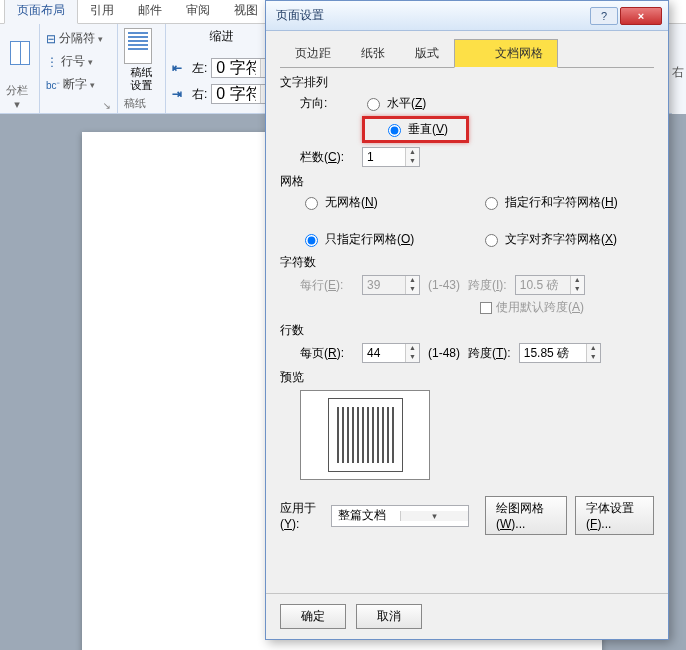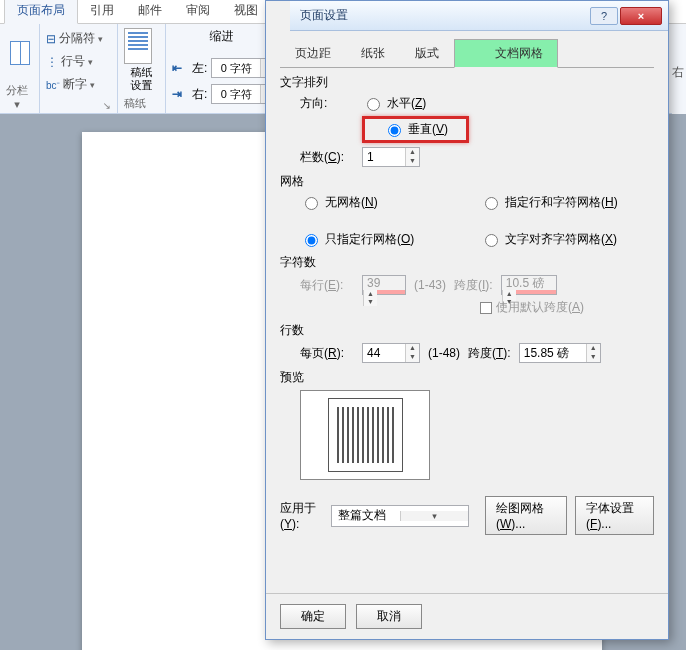--- a/index.html
+++ b/index.html
@@ -60,21 +60,21 @@
   .columns-icon div{flex:1;border-right:1px solid #5b8fd0;}
   .columns-icon div:last-child{border-right:none;}
   .small-row{display:flex;align-items:center;gap:3px;color:#444;padding:2px 0;}
   .small-row .tri{font-size:9px;color:#666;}
   .paper-icon{width:28px;height:36px;border:1px solid #aaa;background:#fff;display:flex;flex-direction:column;padding:3px;gap:2px;}
   .paper-icon i{display:block;height:2px;background:#5b8fd0;}
   .indent-group{display:flex;flex-direction:column;gap:6px;padding-top:4px;}
   .indent-row{display:flex;align-items:center;gap:4px;}
   .indent-row .arrow{width:16px;color:#2a64a8;font-weight:bold;}
   .spin-input{display:inline-flex;border:1px solid #abadb3;background:#fff;height:20px;}
-  .spin-input input{border:none;width:48px;padding:0 4px;font-size:11px;outline:none;text-align:center;}
+  .spin-input input{border:none;width:48px;padding:0 4px;font-size:16px;outline:none;text-align:center;}
   .spin-input .spins{display:flex;flex-direction:column;width:14px;border-left:1px solid #ccc;}
   .spin-input .spins span{flex:1;font-size:7px;text-align:center;line-height:8px;background:#f3f3f3;color:#555;cursor:pointer;}
   
   .doc-area {
     position: relative;
     background: #9da9b7;
     width: 100%;
     height: calc(100% - 114px);
   }
   .page {
@@ -104,44 +104,44 @@
     left:265px; top:0px;
     width:404px; height:640px;
     background:#f0f0f0;
     border:1px solid #6e92c7;
     box-shadow:3px 3px 10px rgba(0,0,0,0.3);
     display:flex;flex-direction:column;
   }
   .titlebar{
     height:30px;background:linear-gradient(#f7fbff,#d7e6f7);
     display:flex;align-items:center;justify-content:space-between;
-    padding:0 6px 0 10px;border-bottom:1px solid #a8bfde;margin-left:24px;
+    padding:0 6px 0 10px;border-bottom:1px solid #a8bfde;
   }
   .titlebar .ttl{color:#1f3b63;}
   .titlebar .ctrls{display:flex;gap:2px;}
   .winbtn{width:28px;height:18px;border:1px solid #8faed6;background:#e7eef8;border-radius:2px;display:flex;align-items:center;justify-content:center;font-size:11px;color:#2b4a74;}
   .winbtn.close{background:linear-gradient(#e97c7c,#c93030);color:#fff;border-color:#a82222;width:42px;font-weight:bold;}
   .dialog-body{padding:8px 14px;flex:1;overflow:hidden;}
   .tabs{display:flex;border-bottom:1px solid #aaa;margin-bottom:6px;}
   .tabs span{padding:5px 14px;border:1px solid transparent;color:#333;cursor:pointer;margin-bottom:-1px;}
-  .tabs span.active{border:1px solid #aaa;border-bottom:1px solid #f0f0f0;background:#86efac;padding-left:40px;}
+  .tabs span.active{border:1px solid #aaa;border-bottom:1px solid #f0f0f0;background:#fde047;padding-left:40px;}
   .section-title{margin:6px 0 4px 0;}
   .field-row{display:flex;align-items:center;gap:8px;margin:4px 0 4px 20px;}
   .field-row label.lab{min-width:54px;}
   .radio{display:inline-flex;align-items:flex-start;gap:4px;}
   .highlight-box{border:3px solid #d62828;padding:2px 18px;display:inline-flex;align-items:center;gap:4px;box-shadow:0 0 4px rgba(214,40,40,0.5);}
   .grid-opts{margin-left:20px;display:grid;grid-template-columns:160px 1fr;row-gap:10px;column-gap:10px;gap:20px;}
   .num-spin{display:inline-flex;border:1px solid #abadb3;background:#fff;height:20px;}
   .num-spin input{border:none;width:42px;padding:0 4px;font-size:12px;outline:none;}
   .num-spin.small input{width:54px;}
   .num-spin.wide input{width:66px;}
   .num-spin .sp{display:flex;flex-direction:column;width:14px;border-left:1px solid #ccc;}
   .num-spin .sp span{flex:1;font-size:7px;text-align:center;line-height:8px;background:#f6f6f6;color:#555;cursor:pointer;}
   .disabled{color:#9a9a9a;}
-  .disabled .num-spin{background:#fca5a5;flex-direction:column;}
+  .disabled .num-spin{background:#fca5a5;}
   .disabled input{color:#9a9a9a;background:#f2f2f2;}
   .checkbox{display:inline-flex;align-items:center;gap:4px;}
   .checkbox .box{width:12px;height:12px;border:1px solid #888;background:#fff;}
   .preview{width:130px;height:90px;border:1px solid #888;background:#fff;margin-left:20px;display:flex;align-items:center;justify-content:center;gap:6px;padding:8px;}
   .preview .inner{border:1px solid #555;padding:8px;display:flex;gap:3px;}
   .preview .inner i{display:block;width:2px;height:56px;background:#555;}
   .bottom-row{display:flex;align-items:center;gap:8px;margin-top:16px;}
   .select{display:inline-flex;border:1px solid #abadb3;background:#fff;height:22px;align-items:center;}
   .select span{padding:0 6px;min-width:68px;}
   .select .dd{width:16px;text-align:center;border-left:1px solid #ccc;background:#f3f3f3;font-size:9px;color:#555;}

